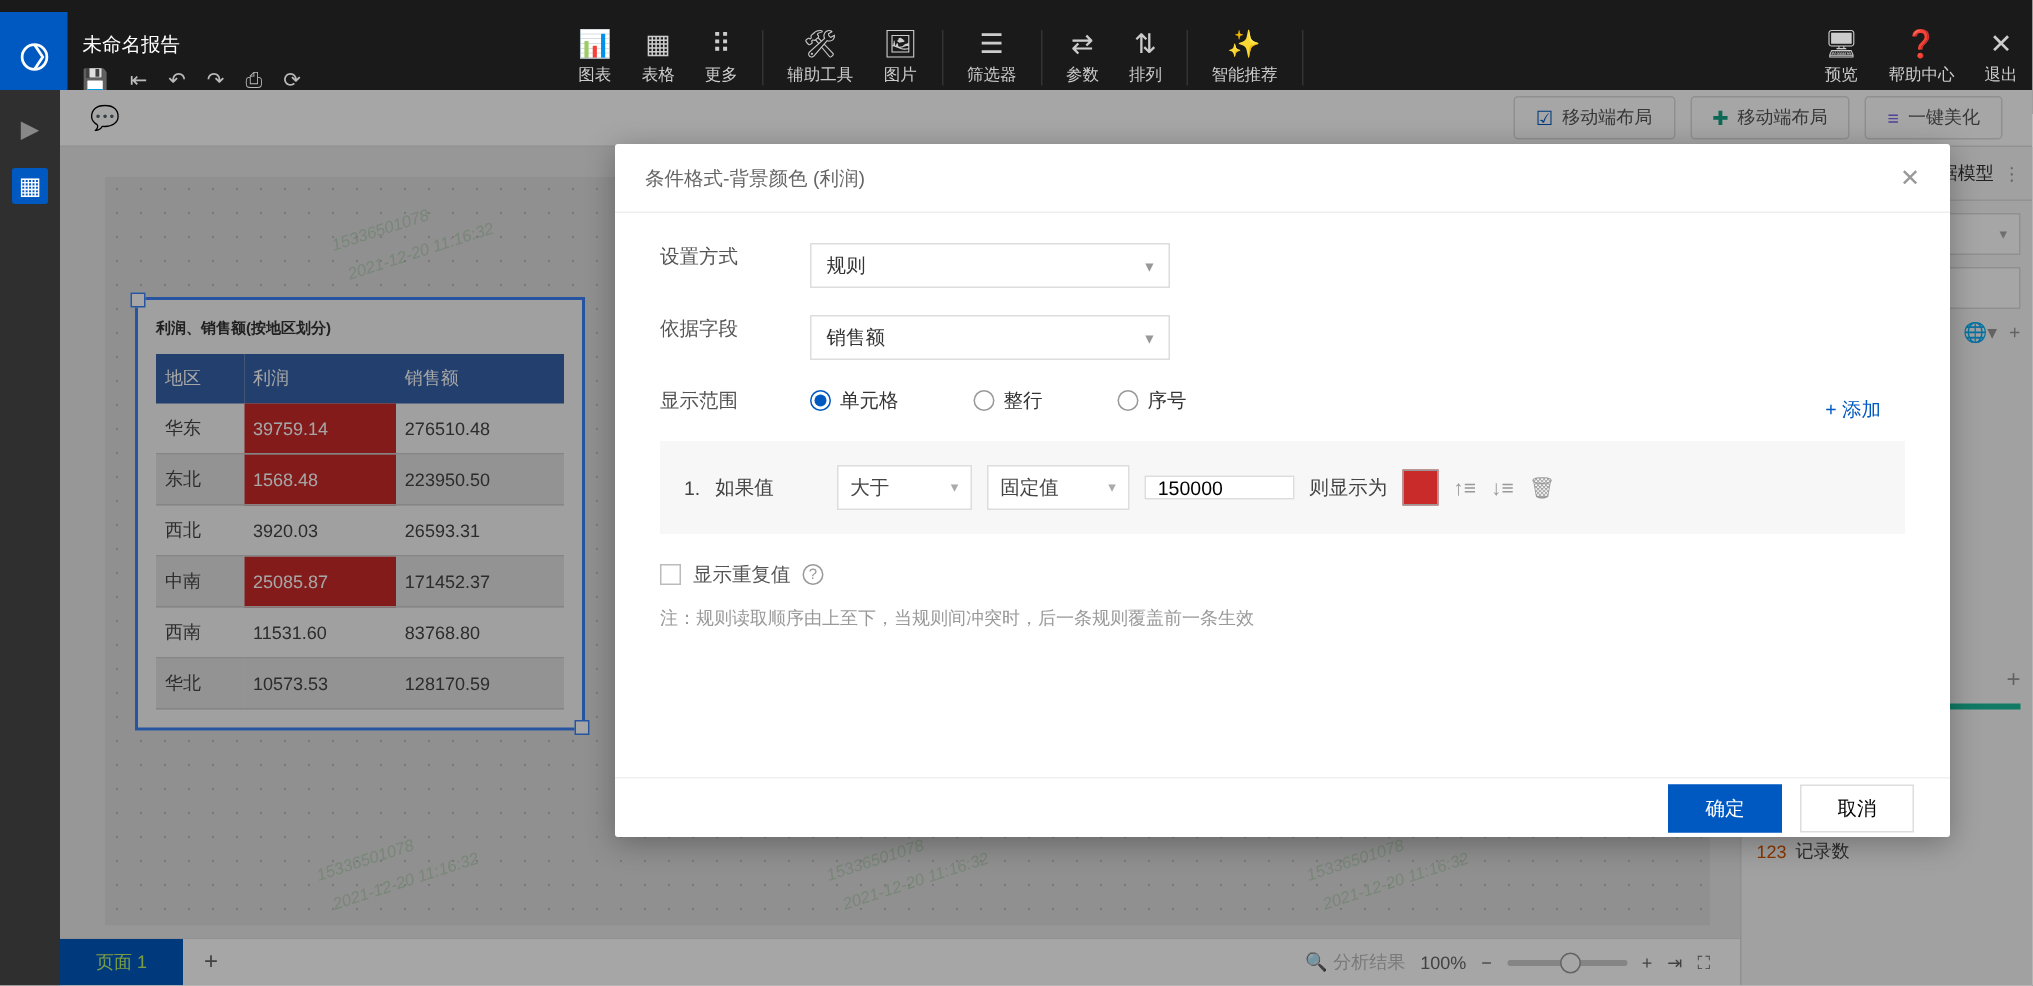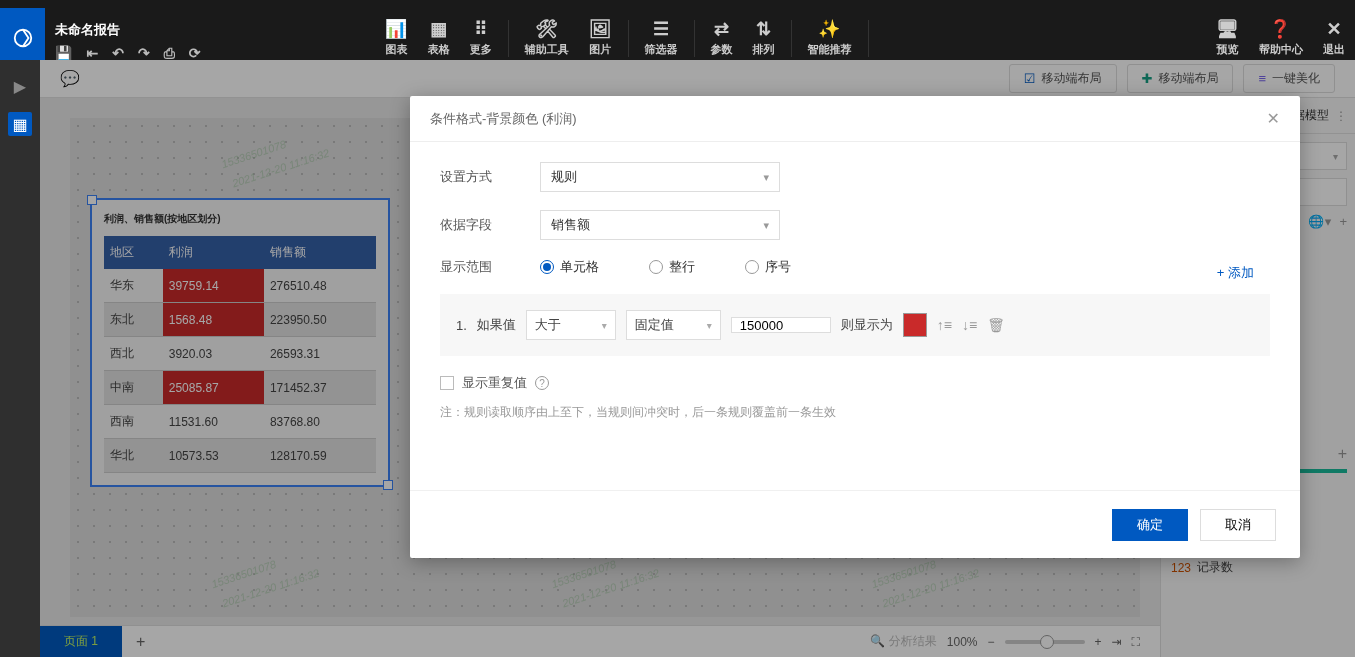--- a/index.html
+++ b/index.html
@@ -1,19 +1,19 @@
 <!DOCTYPE html>
 <html><head>
 <meta charset="utf-8">
 <style>
 * { margin: 0; padding: 0; box-sizing: border-box; font-family: "Microsoft YaHei", Arial, sans-serif; }
 body { width: 1355px; height: 657px; overflow: hidden; background: #f0f0f0; position: relative; }
 
 
-.top-header { height: 76px; background: #1a1a1a; display: flex; align-items: center; color: #fff; font-weight: bold; }
+.top-header { height: 76px; background: #1a1a1a; display: flex; align-items: center; color: #fff; }
 .logo { width: 45px; height: 60px; display: flex; align-items: center; justify-content: center; background: #0059c1; }
 .logo svg { width: 22px; height: 22px; }
 .title-area { display: flex; flex-direction: column; margin-left: 10px; }
 .report-title { font-size: 13px; color: #fff; margin-top: 6px; }
 .title-icons { display: flex; gap: 14px; margin-top: 6px; font-size: 14px; color: #bbb; }
 .title-icons span { cursor: pointer; }
 .toolbar-center { display: flex; margin-left: auto; margin-right: auto; gap: 0; }
 .tb-group { display: flex; gap: 0; border-right: 1px solid #333; padding: 0 6px; }
 .tb-item { display: flex; flex-direction: column; align-items: center; justify-content: center; padding: 0 10px; cursor: pointer; font-size: 11px; color: #ccc; gap: 4px; }
 .tb-item .ico { font-size: 18px; line-height: 1; }
@@ -72,44 +72,44 @@
 .rp-item .chev { color: #666; }
 .rp-item.sel { background: #1abc9c; color: #fff; height: 4px; padding: 0; }
 
 
 .overlay { position: absolute; inset: 60px 0 0 40px; background: rgba(0,0,0,0.35); }
 .modal { position: absolute; left: 410px; top: 96px; width: 890px; height: 462px; background: #fff; border-radius: 2px; box-shadow: 0 4px 20px rgba(0,0,0,0.3); display: flex; flex-direction: column; }
 .modal-header { height: 46px; display: flex; align-items: center; padding: 0 20px; border-bottom: 1px solid #eee; }
 .modal-title { font-size: 13px; color: #666; }
 .modal-close { margin-left: auto; color: #999; cursor: pointer; font-size: 16px; }
 .modal-body { flex: 1; padding: 20px 30px; overflow: auto; }
-.form-row { display: flex; align-items: center; margin-bottom: 18px; font-size: 13px; color: #333; }
+.form-row { display: flex; margin-bottom: 18px; font-size: 13px; color: #333; }
 .form-label { width: 100px; color: #555; }
 .form-select { width: 240px; height: 30px; border: 1px solid #ddd; display: flex; align-items: center; padding: 0 10px; justify-content: space-between; color: #333; cursor: pointer; }
 .form-select .chev { color: #999; font-size: 11px; }
 .radio-group { display: flex; gap: 50px; }
 .radio { display: flex; align-items: center; gap: 6px; cursor: pointer; }
 .radio-dot { width: 14px; height: 14px; border: 1px solid #999; border-radius: 50%; display: flex; align-items: center; justify-content: center; }
 .radio.checked .radio-dot { border-color: #0059c1; }
 .radio.checked .radio-dot::after { content: ''; width: 8px; height: 8px; background: #0059c1; border-radius: 50%; }
 .rule-box { background: #f7f7f7; padding: 16px; position: relative; margin-top: 6px; }
 .add-rule { position: absolute; right: 16px; top: -30px; color: #0059c1; font-size: 13px; cursor: pointer; }
 .rule-row { display: flex; align-items: center; gap: 10px; font-size: 13px; color: #444; }
 .rule-row .sel { height: 30px; border: 1px solid #ddd; background: #fff; display: flex; align-items: center; padding: 0 8px; justify-content: space-between; cursor: pointer; }
-.rule-row .sel.w90 { width: 90px; }
+.rule-row .sel.w90 { width: 90px; margin-left: 32px; }
 .rule-row .sel.w95 { width: 95px; }
 .rule-row input { height: 16px; width: 100px; border: 1px solid #ddd; padding: 0 8px; font-size: 13px; }
 .color-sw { width: 24px; height: 24px; background: #c92a2a; border: 1px solid #999; cursor: pointer; }
 .rule-icons { display: flex; gap: 10px; color: #999; font-size: 14px; }
 .rule-icons span { cursor: pointer; }
 .checkbox-row { display: flex; align-items: center; gap: 8px; margin-top: 18px; font-size: 13px; color: #555; }
 .cbox { width: 14px; height: 14px; border: 1px solid #bbb; cursor: pointer; }
 .help-q { width: 14px; height: 14px; border: 1px solid #999; border-radius: 50%; display: flex; align-items: center; justify-content: center; font-size: 10px; color: #999; }
 .note { font-size: 12px; color: #999; margin-top: 12px; }
-.modal-footer { height: 68px; display: flex; align-items: center; justify-content: flex-end; gap: 12px; padding: 0 24px; border-top: 1px solid #f0f0f0; }
+.modal-footer { height: 40px; display: flex; align-items: center; justify-content: flex-end; gap: 12px; padding: 0 24px; border-top: 1px solid #f0f0f0; }
 .btn { height: 32px; padding: 0 24px; font-size: 13px; border: 1px solid #ddd; background: #fff; cursor: pointer; display: flex; align-items: center; }
 .btn.primary { background: #0059c1; color: #fff; border-color: #0059c1; }
 .chev-ico { font-size: 10px; color: #aaa; }
 </style>
 </head>
 <body>
 
 <div class="top-header">
   <div class="logo">
     <svg viewBox="0 0 24 24" fill="none" stroke="#fff" stroke-width="2">

